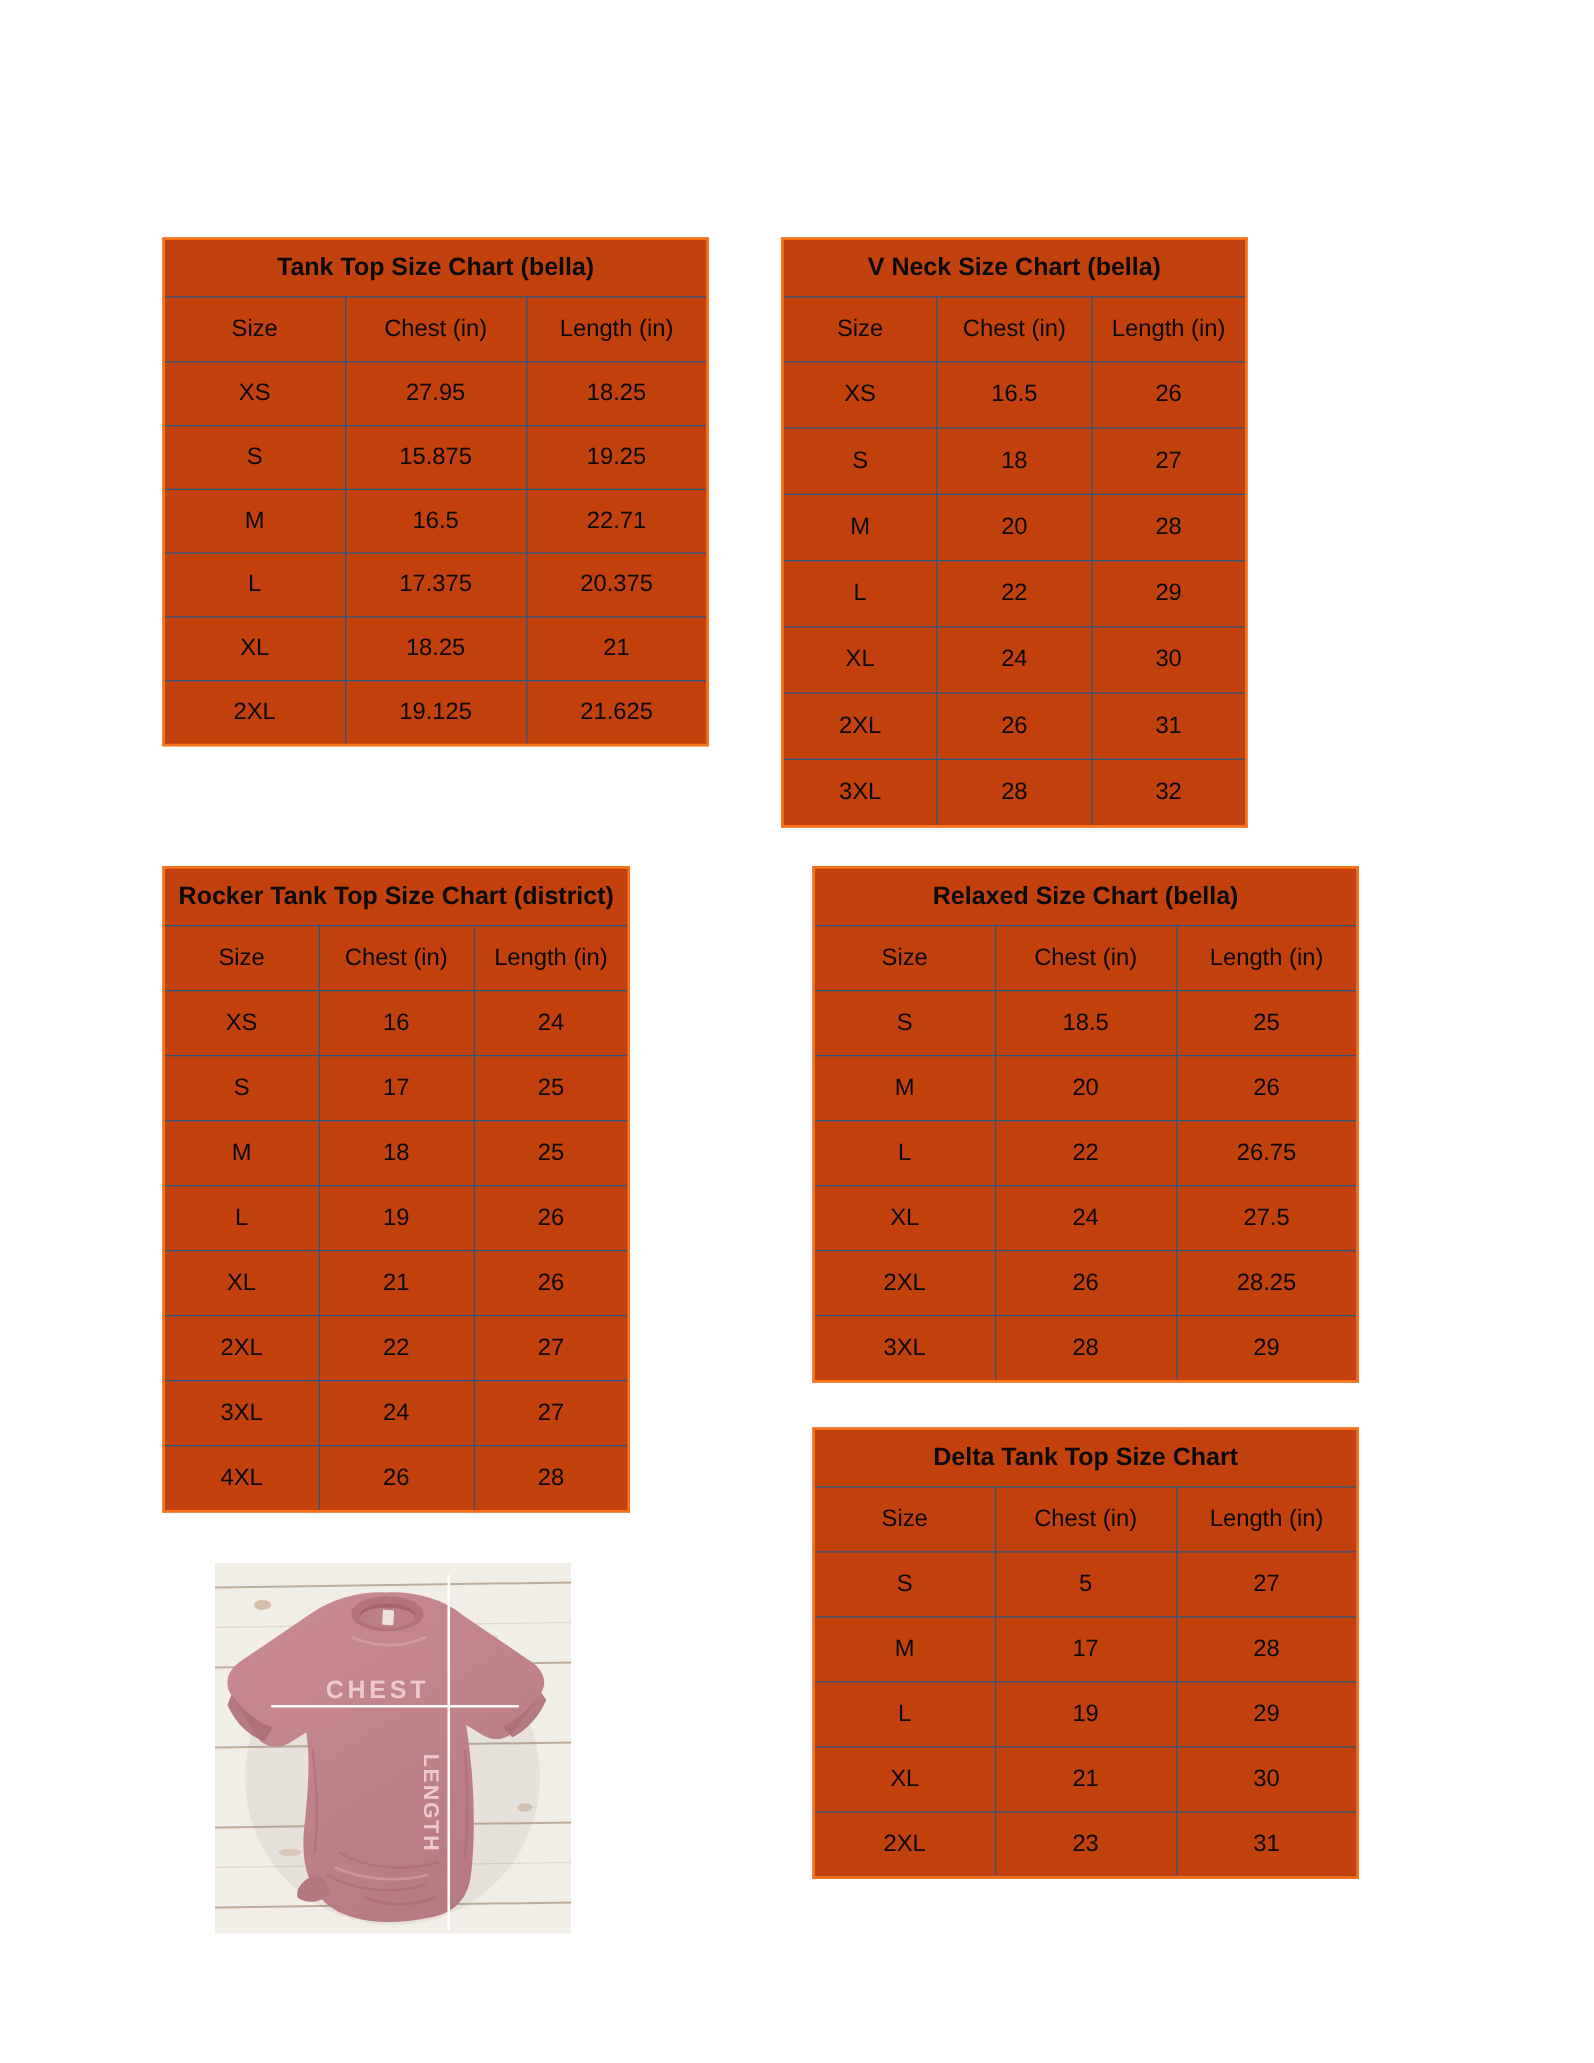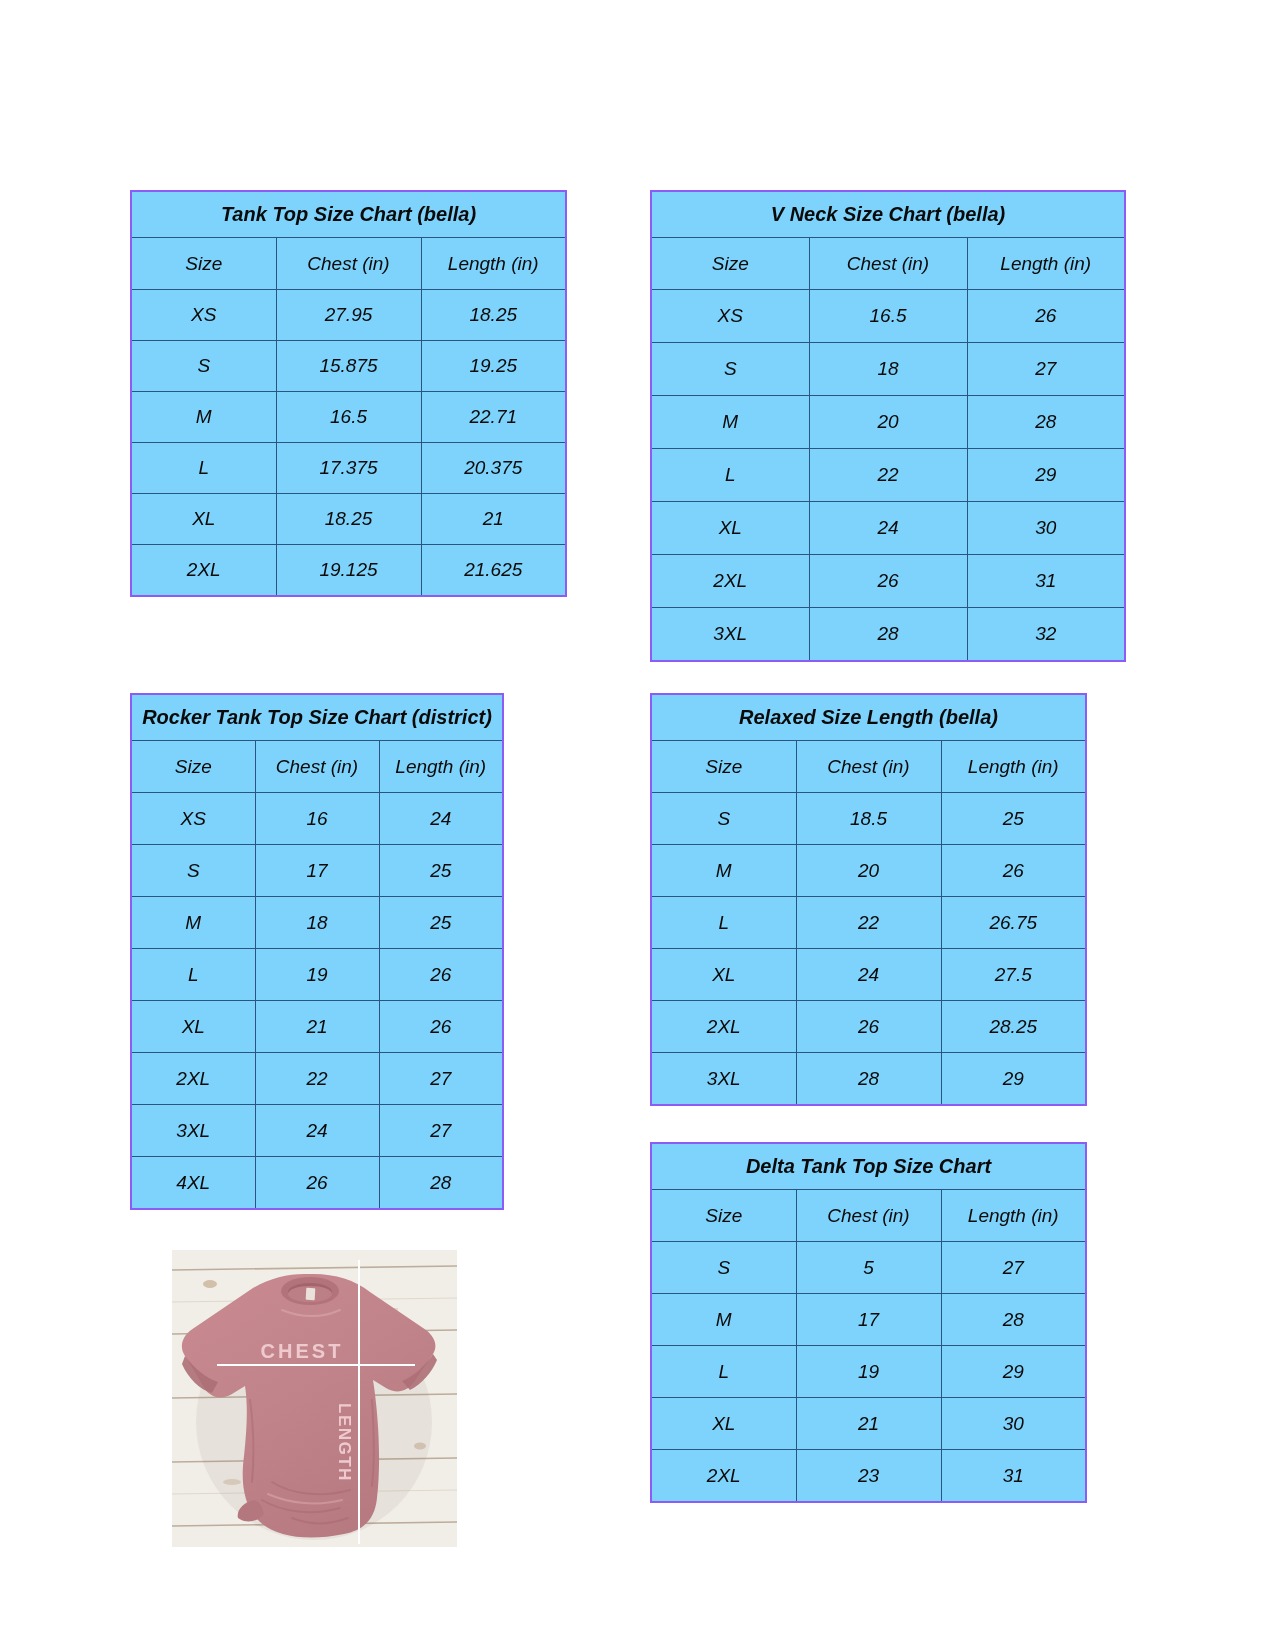--- a/index.html
+++ b/index.html
@@ -3,32 +3,32 @@
 <meta charset="utf-8">
 <style>
   html,body{margin:0;padding:0;background:#fff;}
   .page{
     position:relative;width:1275px;height:1650px;background:#ffffff;
     font-family:"Liberation Sans",sans-serif;color:#000;overflow:hidden;
   }
   .size-table{position:absolute;}
   .size-table table{
     border-collapse:collapse;width:100%;table-layout:fixed;
-    border:2px solid #8b5cf6;background:#7dd3fc;font-style:italic;
+    border:2px solid #f97316;background:#c2410c;
   }
   .size-table td{
     border:1.5px solid #2a5580;text-align:center;vertical-align:middle;
     font-size:19px;color:#0a0a0a;padding:0;
   }
   .size-table .title-cell{font-weight:bold;font-size:20px;height:45px;}
   .size-table .header-cell{height:51px;}
   .size-table .data-row td{height:var(--rh,50px);}
   
   #tbl-tank-top   {left:130px;top:190px;width:437px;--rh:50px;}
-  #tbl-v-neck     {left:650px;top:190px;width:476px;--rh:52px;}
+  #tbl-v-neck     {left:625px;top:190px;width:373px;--rh:52px;}
   #tbl-rocker     {left:130px;top:693px;width:374px;--rh:51px;}
   #tbl-relaxed    {left:650px;top:693px;width:437px;--rh:51px;}
   #tbl-delta      {left:650px;top:1142px;width:437px;--rh:51px;}
   .photo{
     position:absolute;left:172px;top:1250px;width:285px;height:297px;
   }
   .photo svg{display:block;width:100%;height:100%;}
   .measure-label{
     font-family:"Liberation Sans",sans-serif;font-weight:bold;
     fill:#eecace;
@@ -186,21 +186,21 @@
             <td class="data-cell">28</td>
           </tr>
         </tbody>
       </table>
     </div>
 
   <div class="size-table" id="tbl-relaxed">
       <table>
         <tbody>
           <tr class="title-row">
-            <td colspan="3" class="title-cell">Relaxed Size Length (bella)</td>
+            <td colspan="3" class="title-cell">Relaxed Size Chart (bella)</td>
           </tr>
           <tr class="header-row">
             <td class="header-cell">Size</td>
             <td class="header-cell">Chest (in)</td>
             <td class="header-cell">Length (in)</td>
           </tr>
           <tr class="data-row">
             <td class="data-cell">S</td>
             <td class="data-cell">18.5</td>
             <td class="data-cell">25</td>

